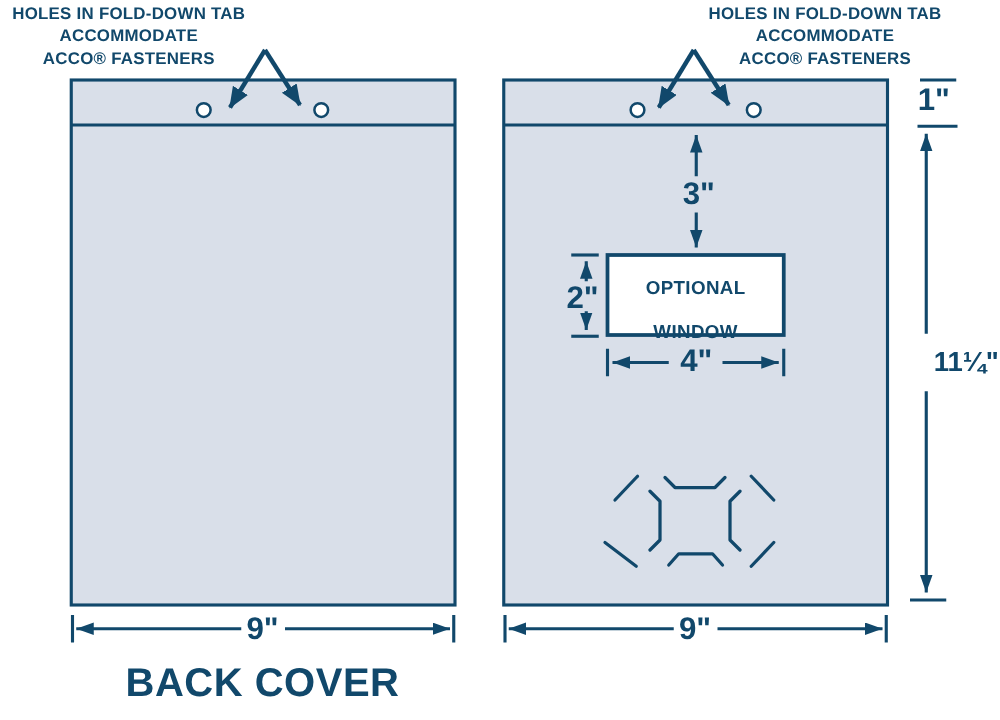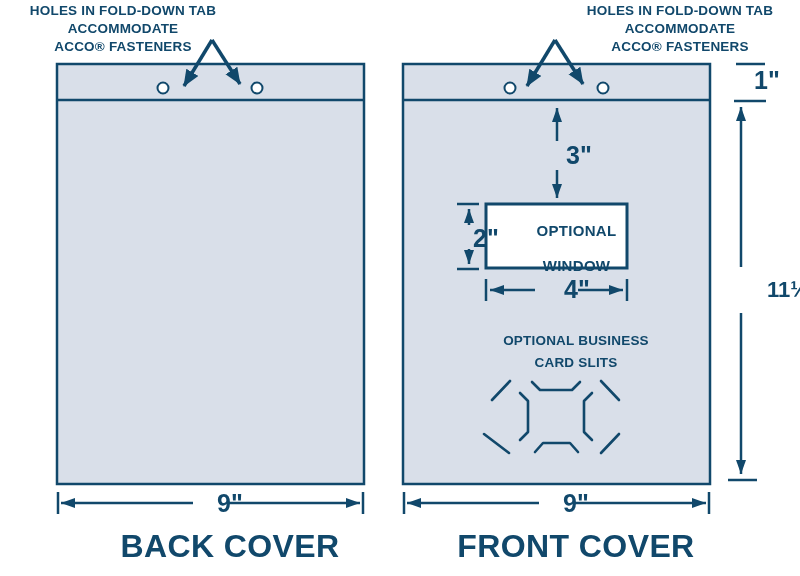--- a/index.html
+++ b/index.html
@@ -18,21 +18,21 @@
   svg{position:absolute;left:0;top:0;}
   .ln{stroke:var(--navy,#11486B);fill:none;stroke-width:2.5px;}
   .sheet{fill:var(--panel,#D9DFE9);stroke:var(--navy,#11486B);stroke-width:2.5px;}
   .hole{fill:var(--white,#fff);stroke:var(--navy,#11486B);stroke-width:2px;}
   .ann{stroke:var(--navy,#11486B);fill:none;stroke-width:3.5px;}
   .winbox{fill:var(--white,#fff);stroke:var(--navy,#11486B);stroke-width:3px;}
   .slit{stroke:var(--navy,#11486B);fill:none;stroke-width:2.6px;stroke-linecap:round;stroke-linejoin:round;}
   marker path{fill:var(--navy,#11486B);}
   .label{
     position:absolute;color:var(--navy,#11486B);font-weight:700;
-    text-align:center;white-space:pre-line;padding-left:20px;
+    text-align:center;white-space:pre-line;
   }
   .note{font-size:13.5px;line-height:18px;letter-spacing:0.2px;}
   #note-left{left:1px;top:2px;width:204px;}
   #note-right{left:558px;top:2px;width:204px;}
   .dim{font-size:25px;line-height:1;}
   #dim-tab-height{left:722px;top:68px;width:50px;}
   #dim-window-top{left:534px;top:143px;width:50px;}
   #dim-window-height{left:441px;top:226px;width:50px;}
   #dim-window-width{left:532px;top:277px;width:50px;}
   #dim-cover-height{left:744px;top:279px;width:58px;font-size:22px;}
@@ -148,18 +148,15 @@
   <div class="label dim" id="dim-tab-height">1"</div>
   <div class="label dim" id="dim-window-top">3"</div>
   <div class="label dim" id="dim-window-height">2"</div>
   <div class="label dim" id="dim-window-width">4"</div>
   <div class="label dim" id="dim-cover-height">11¼"</div>
   <div class="label dim" id="dim-width-back">9"</div>
   <div class="label dim" id="dim-width-front">9"</div>
 
   <div class="label" id="window-label">OPTIONAL
 WINDOW</div>
-  <div class="label" id="slits-label">OPTIONAL BUSINESS
-CARD SLITS</div>
 
   <div class="label caption" id="caption-back">BACK COVER</div>
-  <div class="label caption" id="caption-front">FRONT COVER</div>
 </div>
 
 </body></html>

